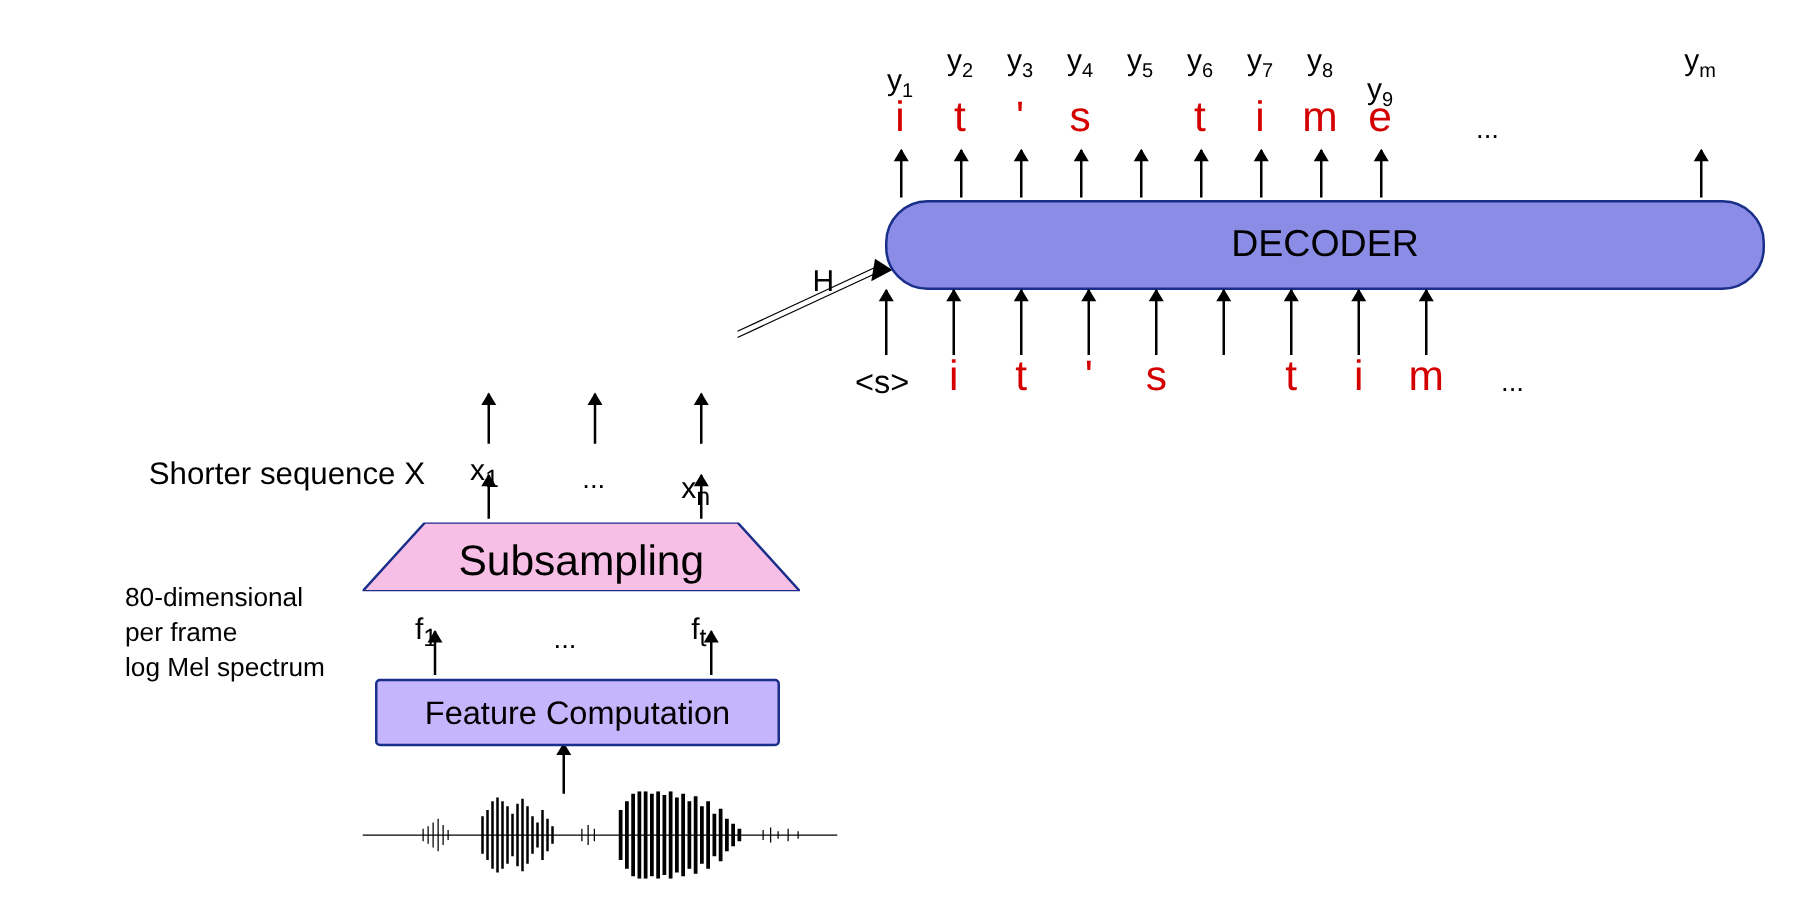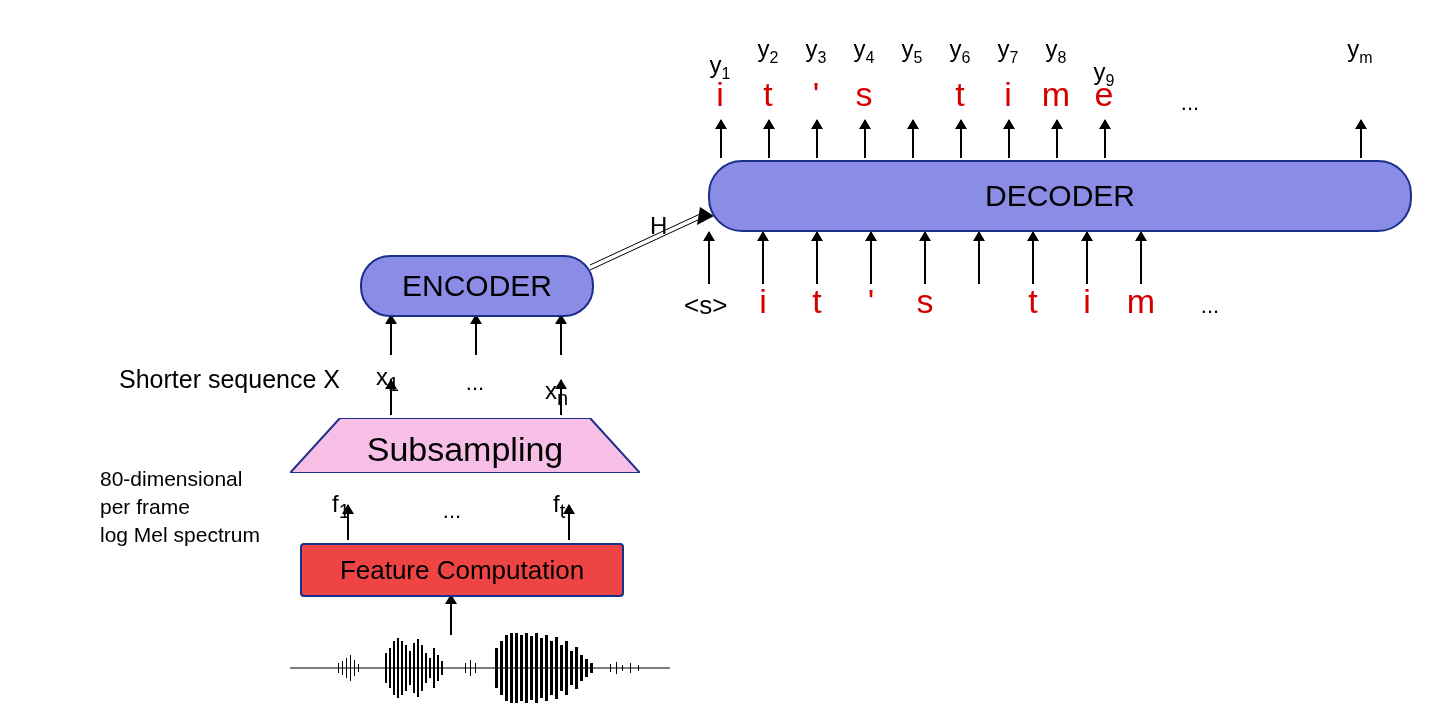--- a/index.html
+++ b/index.html
@@ -35,21 +35,21 @@
   .ylabel {
     font-size: 24px;
     color: #000;
     text-align: center;
     width: 40px;
   }
   .ylabel sub { font-size: 16px; vertical-align: sub; }
   .ellipsis-black { color:#000; font-size:22px; text-align:center; }
   .feature-box {
     position: absolute;
-    background: #ef4444;
+    background: #c4b5fd;
     border: 2px solid #1a2f8a;
     border-radius: 4px;
     text-align: center;
     font-size: 26px;
     color: #000;
   }
   .encoder-box, .decoder-box {
     position: absolute;
     background: #8b8ce6;
     border: 2px solid #1a2f8a;
@@ -178,23 +178,20 @@
   <div class="abs label-black" style="left:545px; top:377px;">
     <span>x</span><sub>n</sub>
   </div>
 
   <div class="abs label-black-small" style="left:100px; top:365px; width:240px; text-align:right;">Shorter sequence X</div>
 
   <div class="arrow-up" style="left:390px; top:315px; height:40px;"></div>
   <div class="arrow-up" style="left:475px; top:315px; height:40px;"></div>
   <div class="arrow-up" style="left:560px; top:315px; height:40px;"></div>
 
-  <div class="encoder-box" style="left:360px; top:255px; width:230px; height:58px; border-radius:30px;">
-    <span>ENCODER</span>
-  </div>
 
   <div class="abs label-black" style="left:650px; top:212px;">H</div>
 
   <svg class="abs" style="left:582px; top:205px;" width="135" height="70">
     <line x1="8" y1="60" x2="118" y2="9" stroke="#000" stroke-width="1"></line>
     <line x1="8" y1="65" x2="118" y2="14" stroke="#000" stroke-width="1"></line>
     <polygon points="118,2 132,11 115,20" fill="#000"></polygon>
   </svg>
 
   <div class="decoder-box" style="left:708px; top:160px; width:700px; height:68px; border-radius:34px;">

